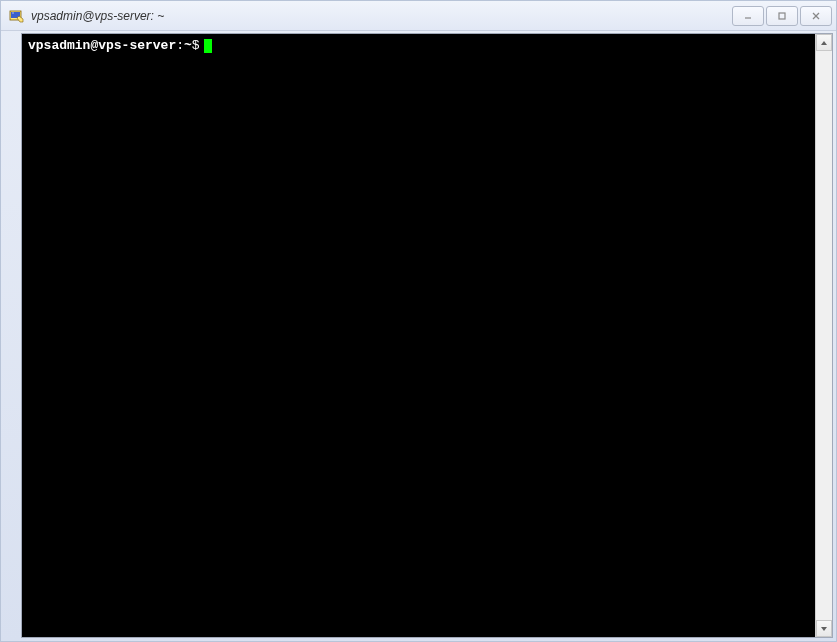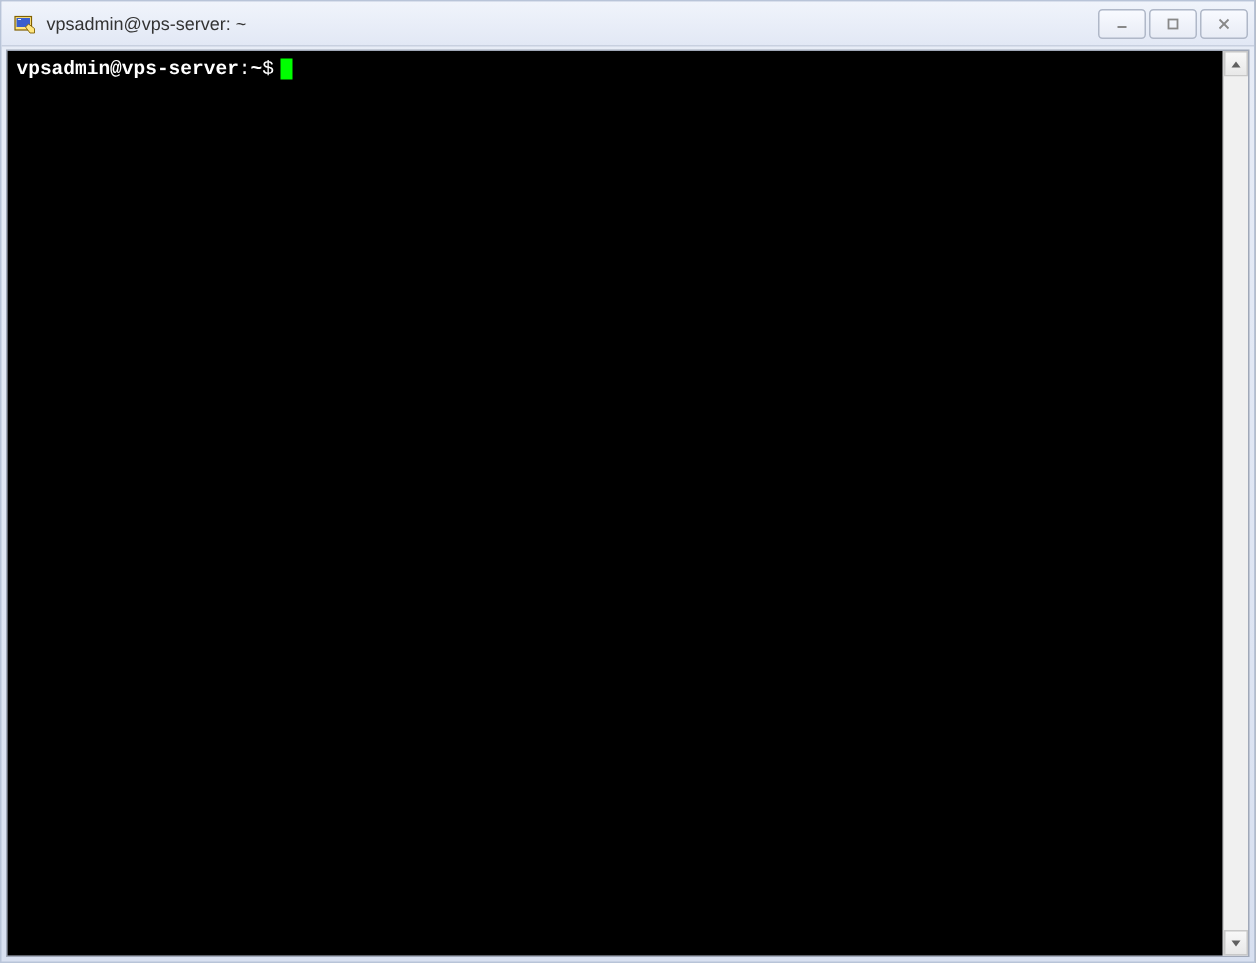--- a/index.html
+++ b/index.html
@@ -21,20 +21,21 @@
       display: flex;
       flex-direction: column;
     }
     .titlebar {
       height: 30px;
       background: linear-gradient(to bottom, #f0f4fb, #e2e8f5);
       display: flex;
       align-items: center;
       padding: 0 4px 0 8px;
       border-bottom: 1px solid #c8d0e0;
+      font-style: italic;
     }
     .app-icon {
       width: 16px;
       height: 16px;
       margin-right: 6px;
       flex-shrink: 0;
     }
     .title-text {
       font-size: 12px;
       color: #333;
@@ -57,21 +58,21 @@
       cursor: pointer;
       color: #888;
     }
     .win-btn svg {
       width: 10px;
       height: 10px;
     }
     .terminal-container {
       flex: 1;
       display: flex;
-      margin: 2px 3px 3px 3px;
+      margin: 2px 3px 3px 20px;
       border: 1px solid #a0a8b8;
     }
     .terminal {
       flex: 1;
       background: #000000;
       padding: 4px 6px;
       font-family: "Consolas", "Courier New", monospace;
       font-size: 13px;
       line-height: 16px;
       overflow: hidden;

